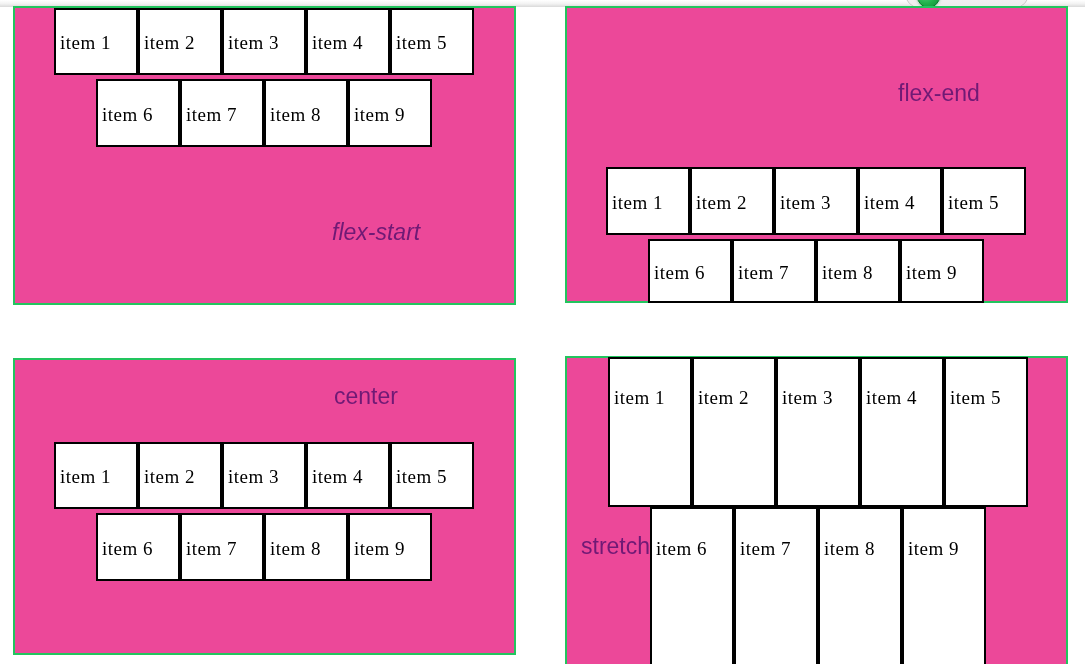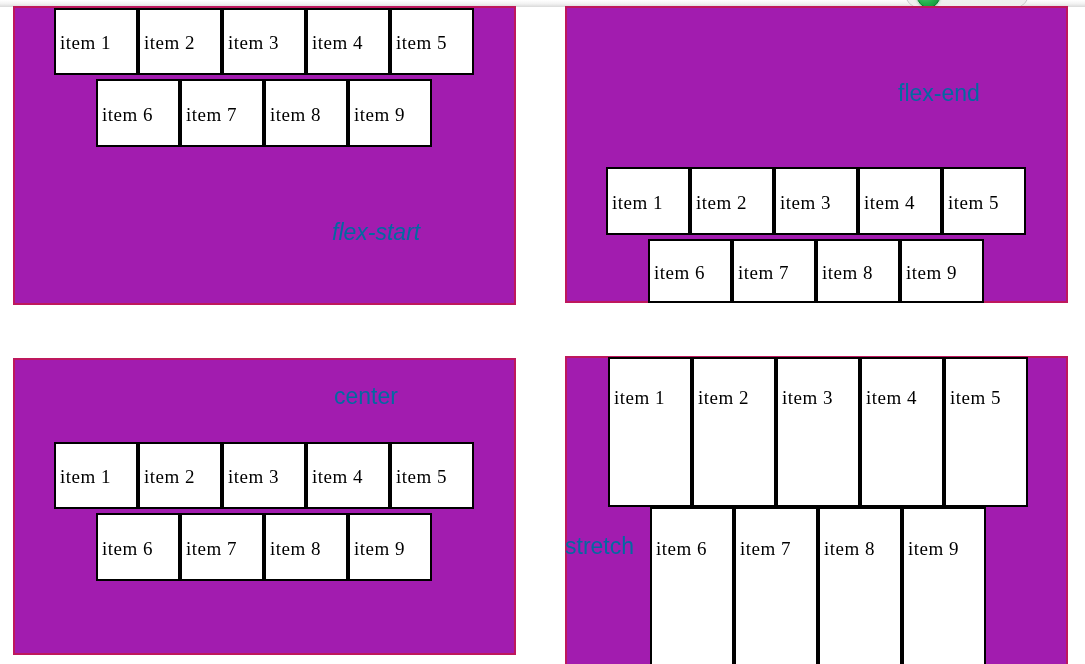--- a/index.html
+++ b/index.html
@@ -48,23 +48,23 @@
     height: 21px;
     border-radius: 50%;
     background: radial-gradient(circle at 35% 30%, #5fd48a 0%, #22b14c 55%, #0d8a35 100%);
     border: 1px solid #0a7a2e;
     box-shadow: 0 0 3px rgba(34,177,76,.6);
   }
 
   
   .panel {
     position: absolute;
-    border: 2px solid #be185d;
+    border: 2px solid #22c55e;
     box-sizing: border-box;
-    background: #a21caf;
+    background: #ec4899;
   }
   #panel-flex-start { left: 13px;  top: 6px;   width: 503px; height: 299px; }
   #panel-flex-end   { left: 565px; top: 6px;   width: 503px; height: 297px; }
   #panel-center     { left: 13px;  top: 358px; width: 503px; height: 297px; }
   #panel-stretch    { left: 565px; top: 356px; width: 503px; height: 310px; }
 
   
   .item {
     position: absolute;
     border: 2px solid #000000;
@@ -80,28 +80,28 @@
     position: absolute;
     left: 4px;
     white-space: nowrap;
   }
 
   
   .align-label {
     position: absolute;
     font-family: "Liberation Sans", "DejaVu Sans", sans-serif;
     font-size: 23px;
-    color: #0369a1;
+    color: #701a75;
     white-space: nowrap;
     z-index: 5;
   }
   #label-flex-start { left: 332px; top: 219px; font-style: italic; }
   #label-flex-end   { left: 898px; top: 80px;  }
   #label-center     { left: 334px; top: 383px; }
-  #label-stretch    { left: 565px; top: 533px; }
+  #label-stretch    { left: 565px; top: 533px; padding-left: 16px; }
 </style>
 </head>
 <body>
 
 <div id="chrome-strip">
   <div class="bar"></div>
   <div class="pill"></div>
   <div class="green-dot"></div>
 </div>
 

